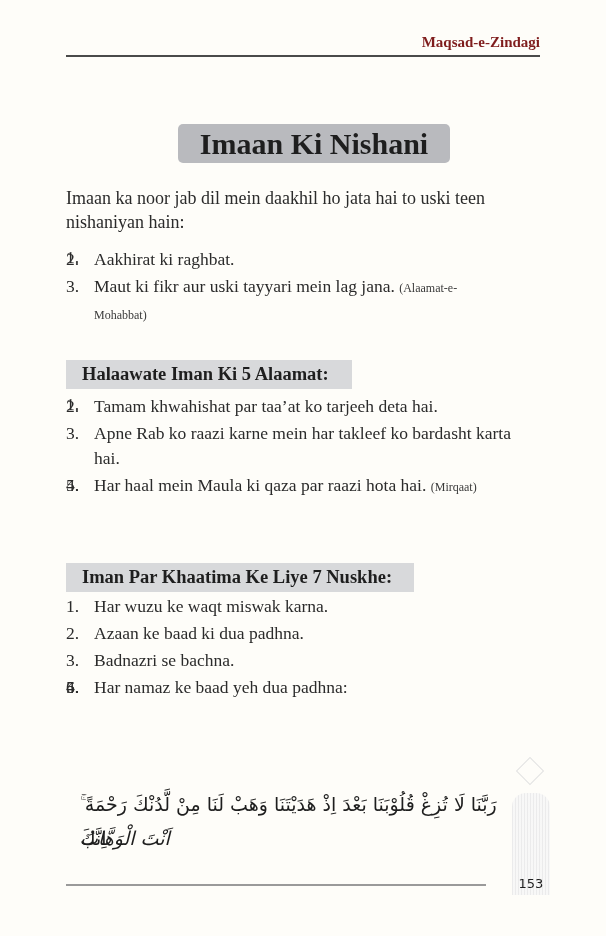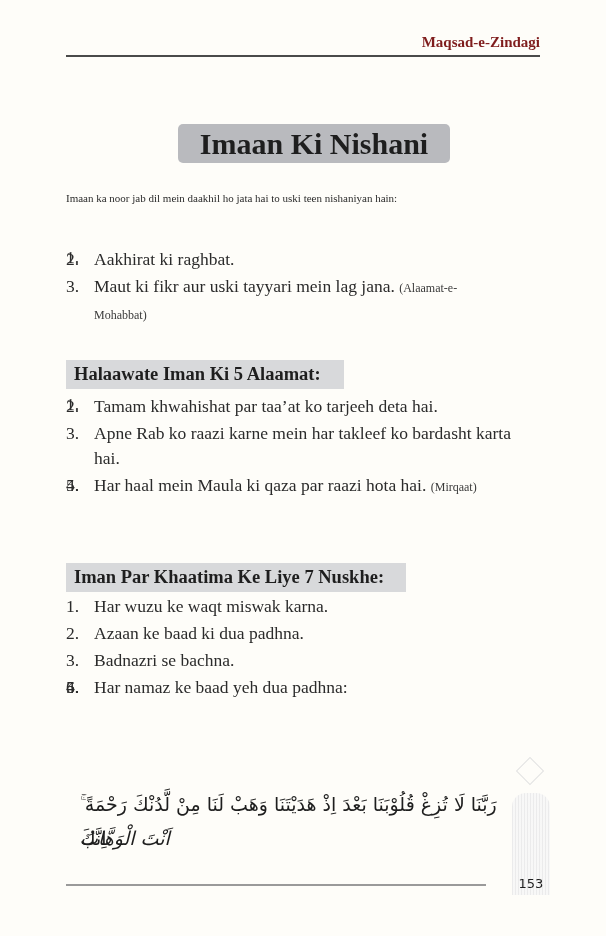--- a/index.html
+++ b/index.html
@@ -20,34 +20,34 @@
     background: #4a4a4a;
   }
   .title-box {
     position: absolute; left: 167px; top: 124px; width: 272px; height: 39px;
     background: #b9babe; border-radius: 5px;
     display: flex; align-items: center; justify-content: center;
     font-size: 30px; font-weight: bold; color: #1e1e1e; margin-left: 11px;
   }
   .intro {
     position: absolute; left: 66px; top: 186px; width: 450px;
-    font-size: 11px; line-height: 24px; color: #2b2b2b;
+    font-size: 18px; line-height: 24px; color: #2b2b2b;
   }
   .list { position: absolute; left: 66px; width: 470px; margin: 0; padding: 0; list-style: none; }
   .list li {
     position: relative; padding-left: 28px;
     font-size: 17.5px; line-height: 25px; color: #2b2b2b;
     margin-bottom: 2px;
   }
   .list li .num { position: absolute; left: 0; top: 0; }
   .list li .src { font-size: 12px; color: #3a3a3a; }
   .section-head {
     position: absolute; left: 66px; height: 29px;
     background: #d8d9db;
-    display: flex; align-items: center; padding: 0 10px 0 8px;
+    display: flex; align-items: center; padding: 0 10px 0 16px;
     font-size: 18.5px; font-weight: bold; color: #1e1e1e;
   }
   .arabic {
     position: absolute; left: 80px; width: 440px; text-align: left;
     direction: rtl;
     font-family: "DejaVu Sans", sans-serif;
     font-size: 19px; line-height: 34px; color: #1e1e1e;
   }
   .footer-rule {
     position: absolute; left: 66px; top: 884px; width: 420px; height: 2px;

